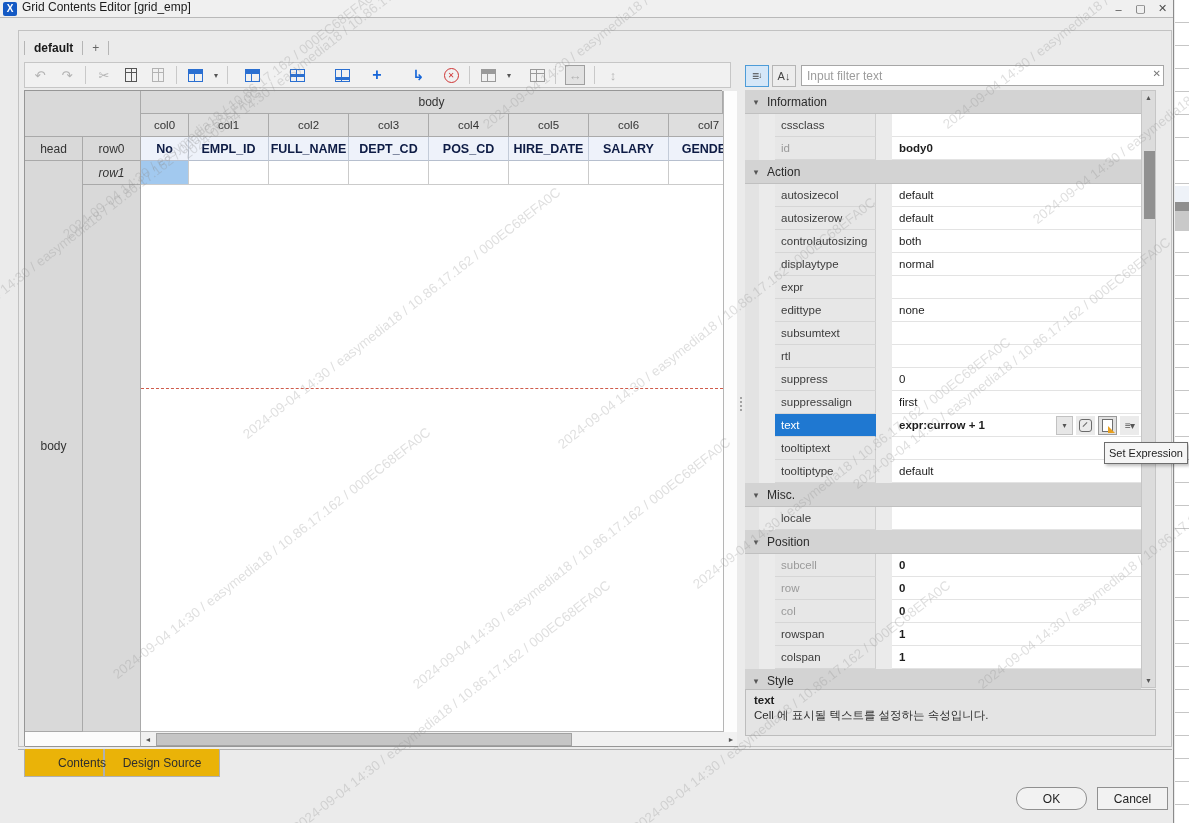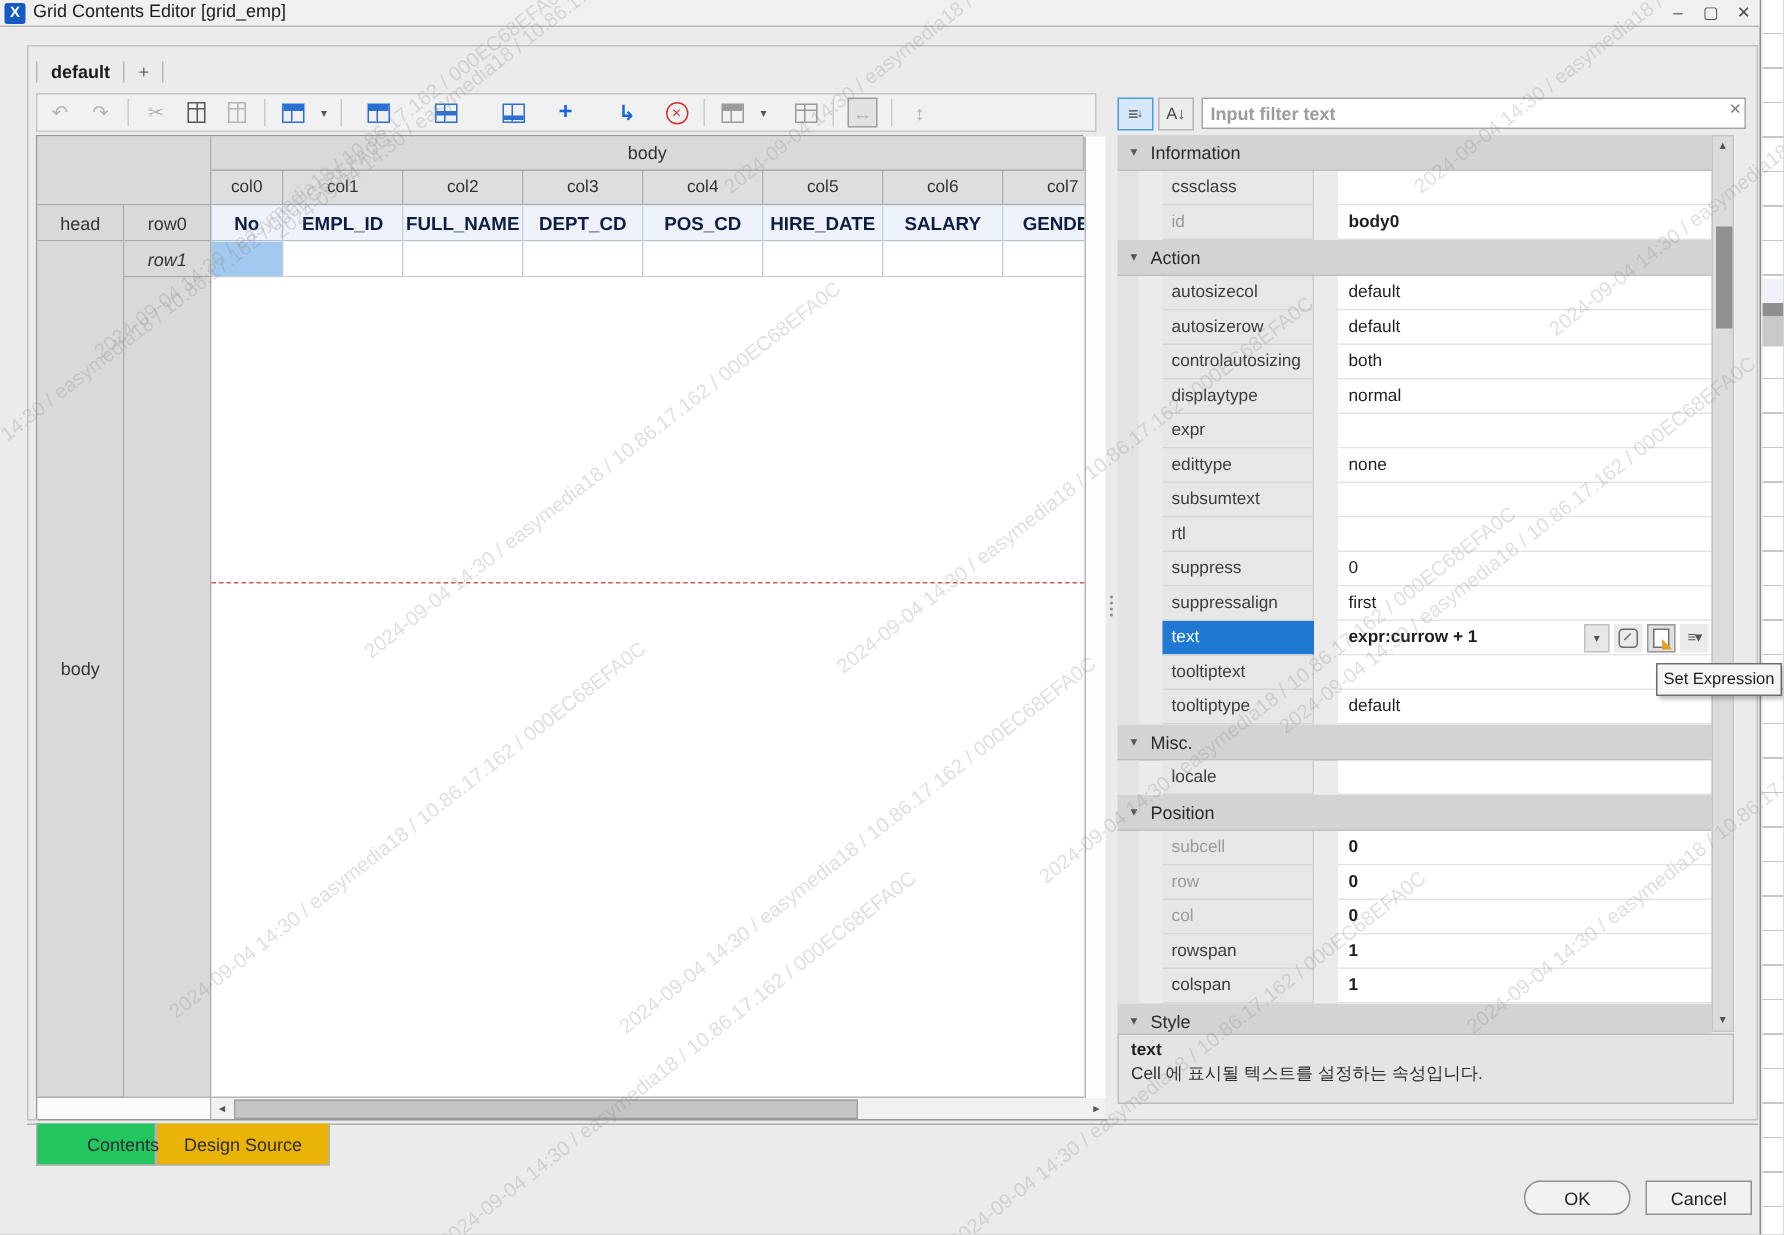--- a/index.html
+++ b/index.html
@@ -78,21 +78,21 @@
   .splitter i{width:2px;height:2px;background:#8b8b8b;border-radius:50%;}
   
   .prop-panel{left:745px;top:62px;width:423px;height:684px;background:#ebebeb;}
   .pfilter{left:0;top:0;width:423px;height:27px;display:flex;align-items:center;gap:3px;}
   .pf-btn{width:24px;height:22px;border:1px solid #b5b5b5;background:#ededed;display:flex;align-items:center;justify-content:center;
     font-size:11px;color:#444;box-sizing:border-box;}
   .pf-btn.sel{border:1px solid #4d9cd8;background:#d5e7f8;}
   .pf-lines{font-size:12px;letter-spacing:-1px;}
   .pf-input-wrap{position:relative;width:363px;height:21px;margin-left:2px;}
   .pf-input{width:100%;height:100%;box-sizing:border-box;border:1px solid #a6a6a6;background:#fff;
-    font-family:inherit;font-size:12px;color:#333;padding:0 18px 0 5px;font-weight:bold;}
+    font-family:inherit;font-size:12px;color:#333;padding:0 18px 0 5px;}
   .pf-input::placeholder{color:#9c9c9c;}
   .pf-clear{position:absolute;right:3px;top:3px;font-size:10px;color:#777;}
   .prop-rows{left:0;top:28px;width:396px;}
   .psec{height:23px;background:#d3d3d3;border-bottom:1px solid #c0c0c0;display:flex;align-items:center;
     font-size:12px;color:#2b2b2b;}
   .psec .parrow{width:22px;text-align:center;font-size:9px;color:#555;}
   .prow{height:23px;display:flex;box-sizing:border-box;gap:16px;}
   .prow-gutter{width:14px;background:#e3e3e3;}
   .pname{width:101px;background:#e7e7e7;border-right:1px solid #cfcfcf;border-bottom:1px solid #d6d6d6;
     display:flex;align-items:center;padding-left:6px;font-size:11.5px;color:#3c3c3c;white-space:nowrap;overflow:hidden;box-sizing:border-box;}
@@ -121,21 +121,21 @@
   .pdesc{left:0;top:627px;width:411px;height:47px;background:#e4e4e4;border:1px solid #bdbdbd;padding:4px 8px;box-sizing:border-box;}
   .pdesc-title{font-size:11.5px;font-weight:bold;color:#1e1e1e;}
   .pdesc-body{font-size:11.5px;color:#2c2c2c;margin-top:2px;}
   
   .tooltip{left:1104px;top:442px;width:84px;height:22px;background:#f5f5f5;border:1px solid #6e6e6e;
     box-shadow:2px 2px 3px rgba(0,0,0,.25);display:flex;align-items:center;justify-content:center;
     font-size:11px;color:#1d1d1d;z-index:60;}
   
   .tabline{left:18px;top:749px;width:1154px;height:1px;background:#b0b0b0;}
   .btab{top:749px;height:28px;display:flex;align-items:center;justify-content:center;font-size:12px;color:#2e2e2e;}
-  .btab-contents{left:24px;width:80px;background:#22c55e;border:1px solid #b0b0b0;border-top:none;z-index:5;padding-left:36px;}
+  .btab-contents{left:24px;width:80px;background:#eab308;border:1px solid #b0b0b0;border-top:none;z-index:5;padding-left:36px;}
   .btab-design{left:104px;width:116px;background:#eab308;border:1px solid #b0b0b0;border-top:none;}
   
   .dlg-btn{top:787px;height:23px;background:#f2f2f2;border:1px solid #909090;display:flex;align-items:center;justify-content:center;
     font-size:12px;color:#1f1f1f;}
   .btn-ok{left:1016px;width:71px;border-radius:11px;}
   .btn-cancel{left:1097px;width:71px;}
   
   .wm-layer{left:0;top:0;width:1189px;height:823px;pointer-events:none;z-index:90;overflow:hidden;}
   .wm-tile{position:absolute;font-size:13.5px;color:#8e8e8e;opacity:.28;white-space:nowrap;
     transform:rotate(-38deg);transform-origin:0 0;}

